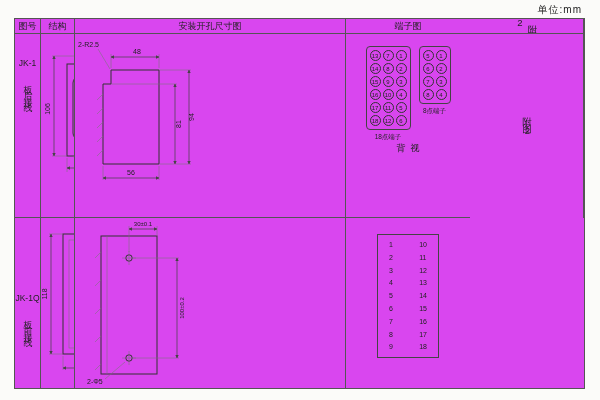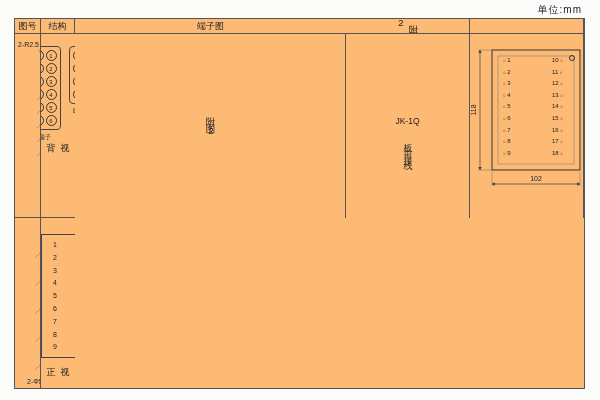--- a/index.html
+++ b/index.html
@@ -1,21 +1,21 @@
 <!DOCTYPE html>
 <html><head>
 <meta charset="utf-8">
 <style>
   * { margin:0; padding:0; box-sizing:border-box; }
   html,body { width:600px; height:400px; }
   body { background:#fbfbf9; font-family:"Liberation Sans", sans-serif; color:#222; }
   .page { position:relative; width:600px; height:400px; overflow:hidden; }
   .unit { position:absolute; top:3px; right:18px; font-size:10px; letter-spacing:1px; }
   .tbl { position:absolute; left:14px; top:18px; width:571px; height:371px; border:1px solid #555;
-         display:grid; grid-template-columns:26px 34px 271px 124px 1fr; grid-template-rows:15px 184px 1fr; background:#fdba74; }
+         display:grid; grid-template-columns:26px 34px 271px 124px 1fr; grid-template-rows:15px 184px 1fr; background:#d946ef; }
   .cell { border-right:1px solid #555; border-bottom:1px solid #555; position:relative; overflow:hidden; }
   .last-col { border-right:none; }
   .last-row { border-bottom:none;justify-content:center; }
   .hc { display:flex; align-items:center; justify-content:center; font-size:9px; white-space:pre; }
   .figcell { display:flex; align-items:center; justify-content:center; }
   .vtext { writing-mode:vertical-rl; text-orientation:upright; letter-spacing:8px; font-size:9.5px; }
   .structcell { display:flex; flex-direction:column; align-items:center; padding-top:24px; }
   .model { font-size:8.5px; }
   .wiring { margin-top:10px; writing-mode:vertical-rl; text-orientation:upright; letter-spacing:6px; font-size:9px; }
   svg { position:absolute; left:0; top:0; }
@@ -49,26 +49,31 @@
 </head>
 <body>
 
 <div class="page">
   <div class="unit">单位:mm</div>
 
   <div class="tbl">
 
     <div class="cell hc">图号</div>
     <div class="cell hc">结构</div>
+    <div class="cell hc">安装开孔尺寸图</div>
     <div class="cell hc last-col">端子图</div>
 
     <div class="cell figcell">
       <div class="vtext">附图2</div>
     </div>
 
+    <div class="cell structcell">
+      <div class="model">JK-1</div>
+      <div class="wiring">板后接线</div>
+    </div>
 
     <div class="cell">
       <svg width="270" height="183" viewBox="0 0 270 183">
         <defs>
           <marker id="ar1" markerWidth="5" markerHeight="5" refX="4.5" refY="2.5" orient="auto-start-reverse">
             <path d="M0,0 L5,2.5 L0,5 Z" fill="#444"></path>
           </marker>
         </defs>
         <g>
           <rect class="outline" x="38" y="22" width="10" height="8"></rect>
@@ -291,18 +296,17 @@
               <div class="tnum">11</div>
               <div class="tnum">12</div>
               <div class="tnum">13</div>
               <div class="tnum">14</div>
               <div class="tnum">15</div>
               <div class="tnum">16</div>
               <div class="tnum">17</div>
               <div class="tnum">18</div>
             </div>
         </div>
-        <div class="viewlabel">正视</div>
       </div>
     </div>
 
   </div>
 </div>
 
 </body></html>

